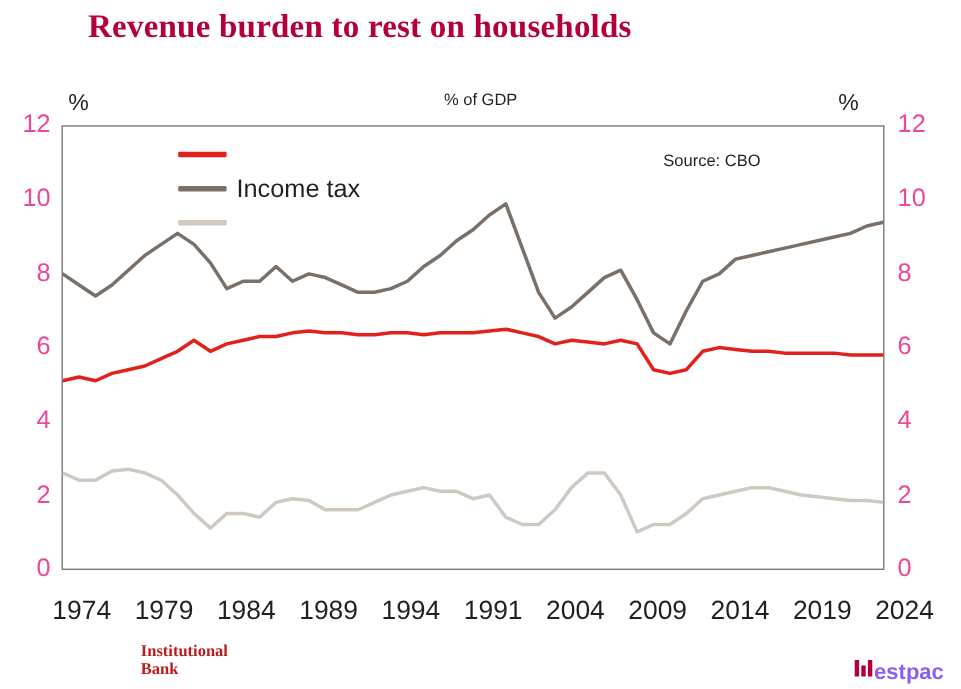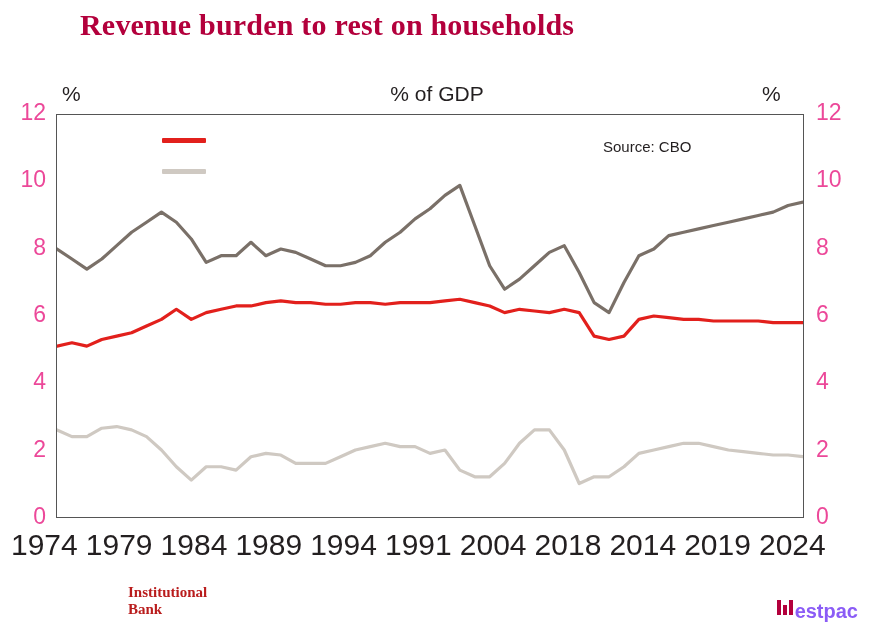--- a/index.html
+++ b/index.html
@@ -49,41 +49,41 @@
     font-size: 21px;
     color: #231f20;
   }
   #unit-left  { left: 62px;  top: 82px; }
   #unit-right { left: 762px; top: 82px; }
   #axis-subtitle {
     position: absolute;
     left: 0; right: 0;
     top: 82px;
     text-align: center;
-    font-size: 21px;
+    font-size: 15px;
     color: #231f20;
     width: 874px;
   }
 
   
   .ytick {
     position: absolute;
     font-size: 23px;
     color: #ec4899;
     text-align: right;
     width: 40px;
   }
   .ytick.right { text-align: left; }
   .xtick {
     position: absolute;
-    font-size: 30px;
-    color: #231f20;
-    text-align: left;
+    font-size: 24px;
+    color: #231f20;
+    text-align: right;
     width: 90px;
-    top: 528px;
+    top: 542px;
   }
 
   
   #legend {
     position: absolute;
     left: 162px;
     top: 125px;
   }
   .legend-row {
     display: flex;
@@ -184,29 +184,33 @@
 <div class="ytick right" id="yr-6" style="top: 99px; left: 816px;">12</div>
 
 <div id="xticks-container">
     <div class="xtick" style="left: 11px;">1974</div>
     <div class="xtick" style="left: 85.8px;">1979</div>
     <div class="xtick" style="left: 160.6px;">1984</div>
     <div class="xtick" style="left: 235.4px;">1989</div>
     <div class="xtick" style="left: 310.2px;">1994</div>
     <div class="xtick" style="left: 385px;">1991</div>
     <div class="xtick" style="left: 459.8px;">2004</div>
-    <div class="xtick" style="left: 534.6px;">2018</div>
+    <div class="xtick" style="left: 534.6px;">2009</div>
     <div class="xtick" style="left: 609.4px;">2014</div>
     <div class="xtick" style="left: 684.2px;">2019</div>
     <div class="xtick" style="left: 759px;">2024</div>
   </div>
 
 <div id="legend">
     <div class="legend-row">
       <span class="legend-swatch" style="background: rgb(226, 32, 28);"></span>
+    </div>
+    <div class="legend-row">
+      <span class="legend-swatch" style="background: rgb(122, 112, 104);"></span>
+      <span class="legend-label">Income tax</span>
     </div>
     <div class="legend-row">
       <span class="legend-swatch" style="background: rgb(207, 201, 194);"></span>
     </div>
   </div>
 
 <div id="source-note">Source: CBO</div>
 
 <div id="footer-brand">
   <div>Institutional</div>

